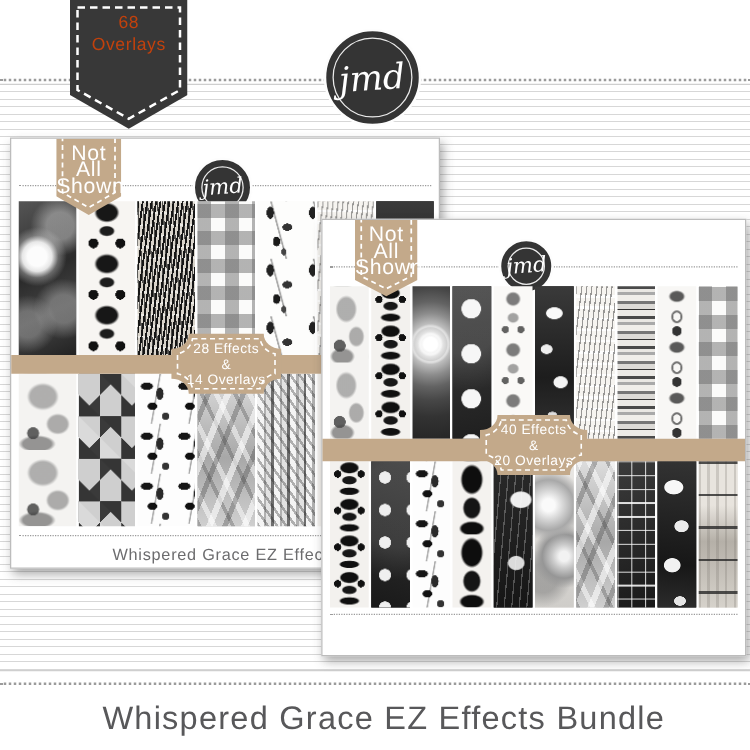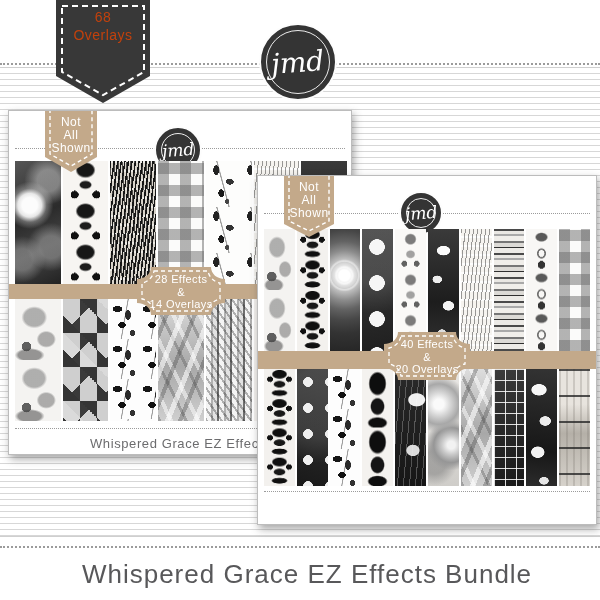--- a/index.html
+++ b/index.html
@@ -35,21 +35,21 @@
   
   .card{background:#ffffff;border:1px solid #bcbcbc;box-sizing:border-box;
     box-shadow:2px 4px 8px rgba(60,60,60,.45);}
   .card1{left:8px;top:110px;width:344px;height:345px;z-index:4;}
   .card2{left:257px;top:175px;width:340px;height:350px;z-index:5;}
   .card .dotted{border-top-width:1.5px;}
 
   .tag{z-index:6;}
   .tag svg{position:absolute;left:0;top:0;}
   .tag-text{position:absolute;left:0;top:5px;width:100%;text-align:center;color:#fff;
-    font-size:12px;line-height:13px;letter-spacing:.5px;}
+    font-size:17px;line-height:13px;letter-spacing:.5px;}
 
   .swrow{display:flex;gap:2px;}
   .sw{flex:1;height:100%;}
 
   .band{left:0;width:100%;background:#c3a98a;z-index:6;}
   .plaque{z-index:7;}
   .plaque svg{position:absolute;left:0;top:0;}
   .plaque-text{position:absolute;left:0;top:7px;width:100%;text-align:center;color:#fff;
     font-size:11px;line-height:12.5px;letter-spacing:.4px;}
 

